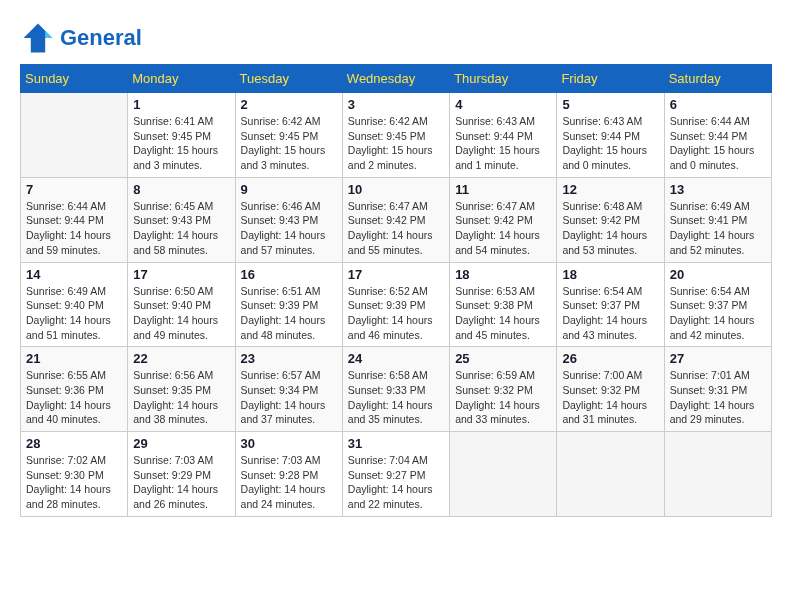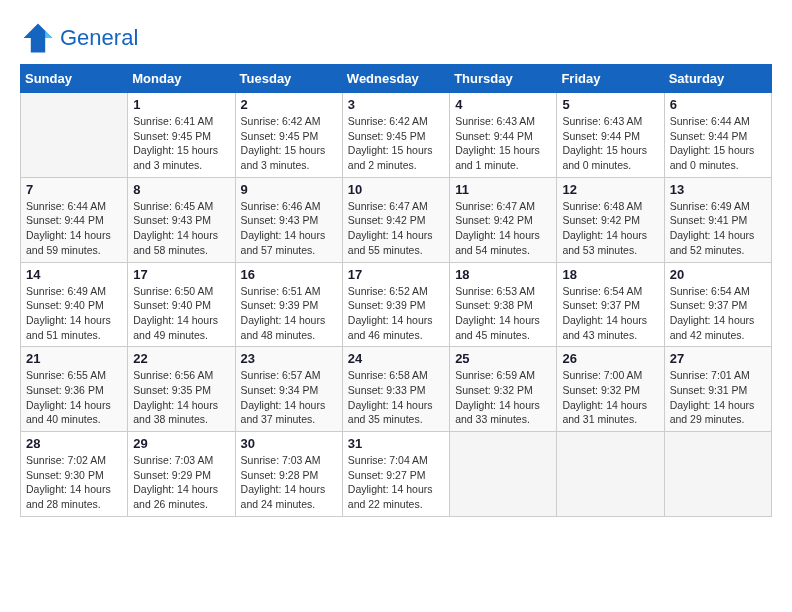--- a/index.html
+++ b/index.html
@@ -16,21 +16,21 @@
       align-items: flex-start;
       margin-bottom: 8px;
     }
     .logo {
       display: flex;
       align-items: center;
       gap: 4px;
     }
     .logo-text {
       font-size: 22px;
-      font-weight: normal;
+      font-weight: bold;
       color: #1a1a2e;
       line-height: 1.1;
     }
     .logo-text span {
       color: #1565c0;
     }
     .logo-icon {
       width: 36px;
       height: 36px;
     }
@@ -46,25 +46,25 @@
       font-size: 16px;
       color: #333;
     }
     table {
       width: 100%;
       border-collapse: collapse;
       font-size: 11px;
     }
     thead tr th {
       background-color: #1565c0;
-      color: #ffffff;
+      color: #fde047;
       padding: 6px 4px;
       text-align: left;
       font-size: 13px;
-      font-weight: bold;
+      font-weight: normal;
       border: 1px solid #1565c0;
     }
     tbody tr td {
       border: 1px solid #ccc;
       padding: 4px 5px;
       vertical-align: top;
       min-width: 100px;
       height: 80px;
       color: #333;
     }

